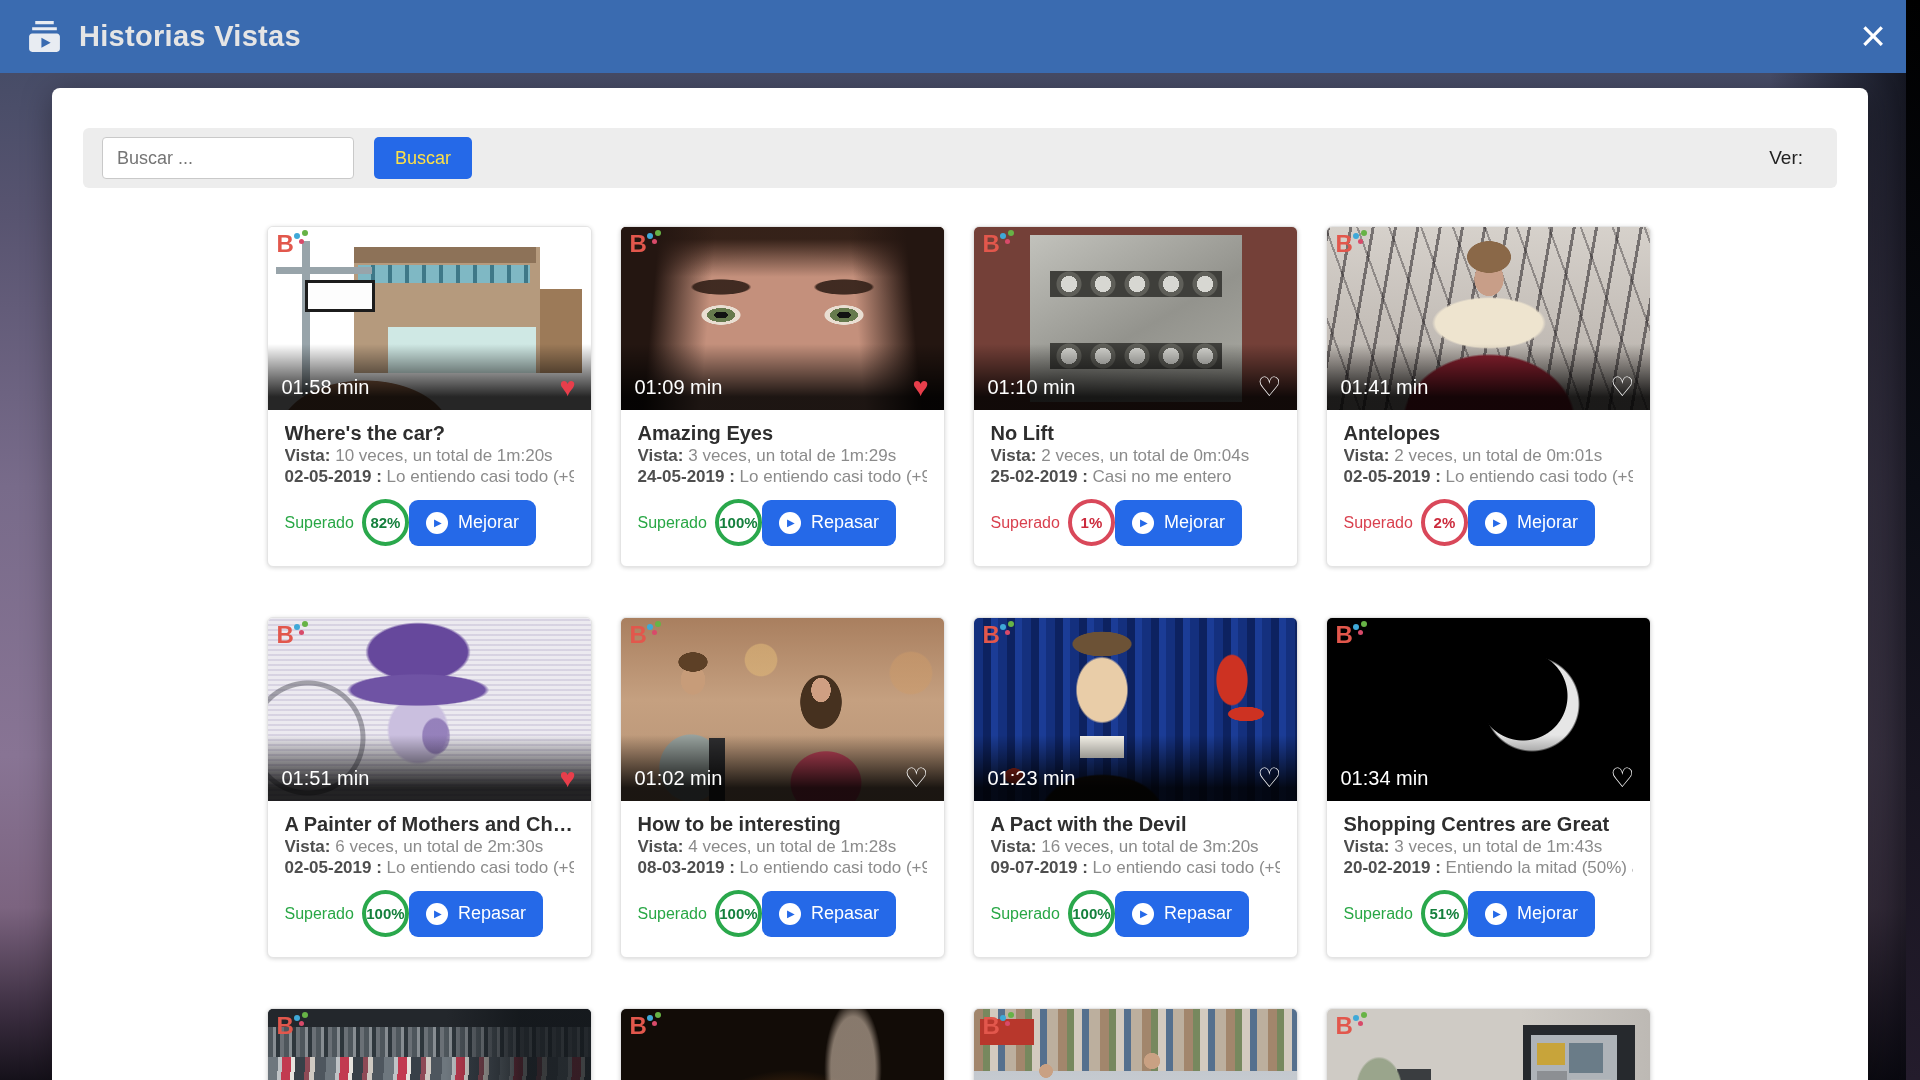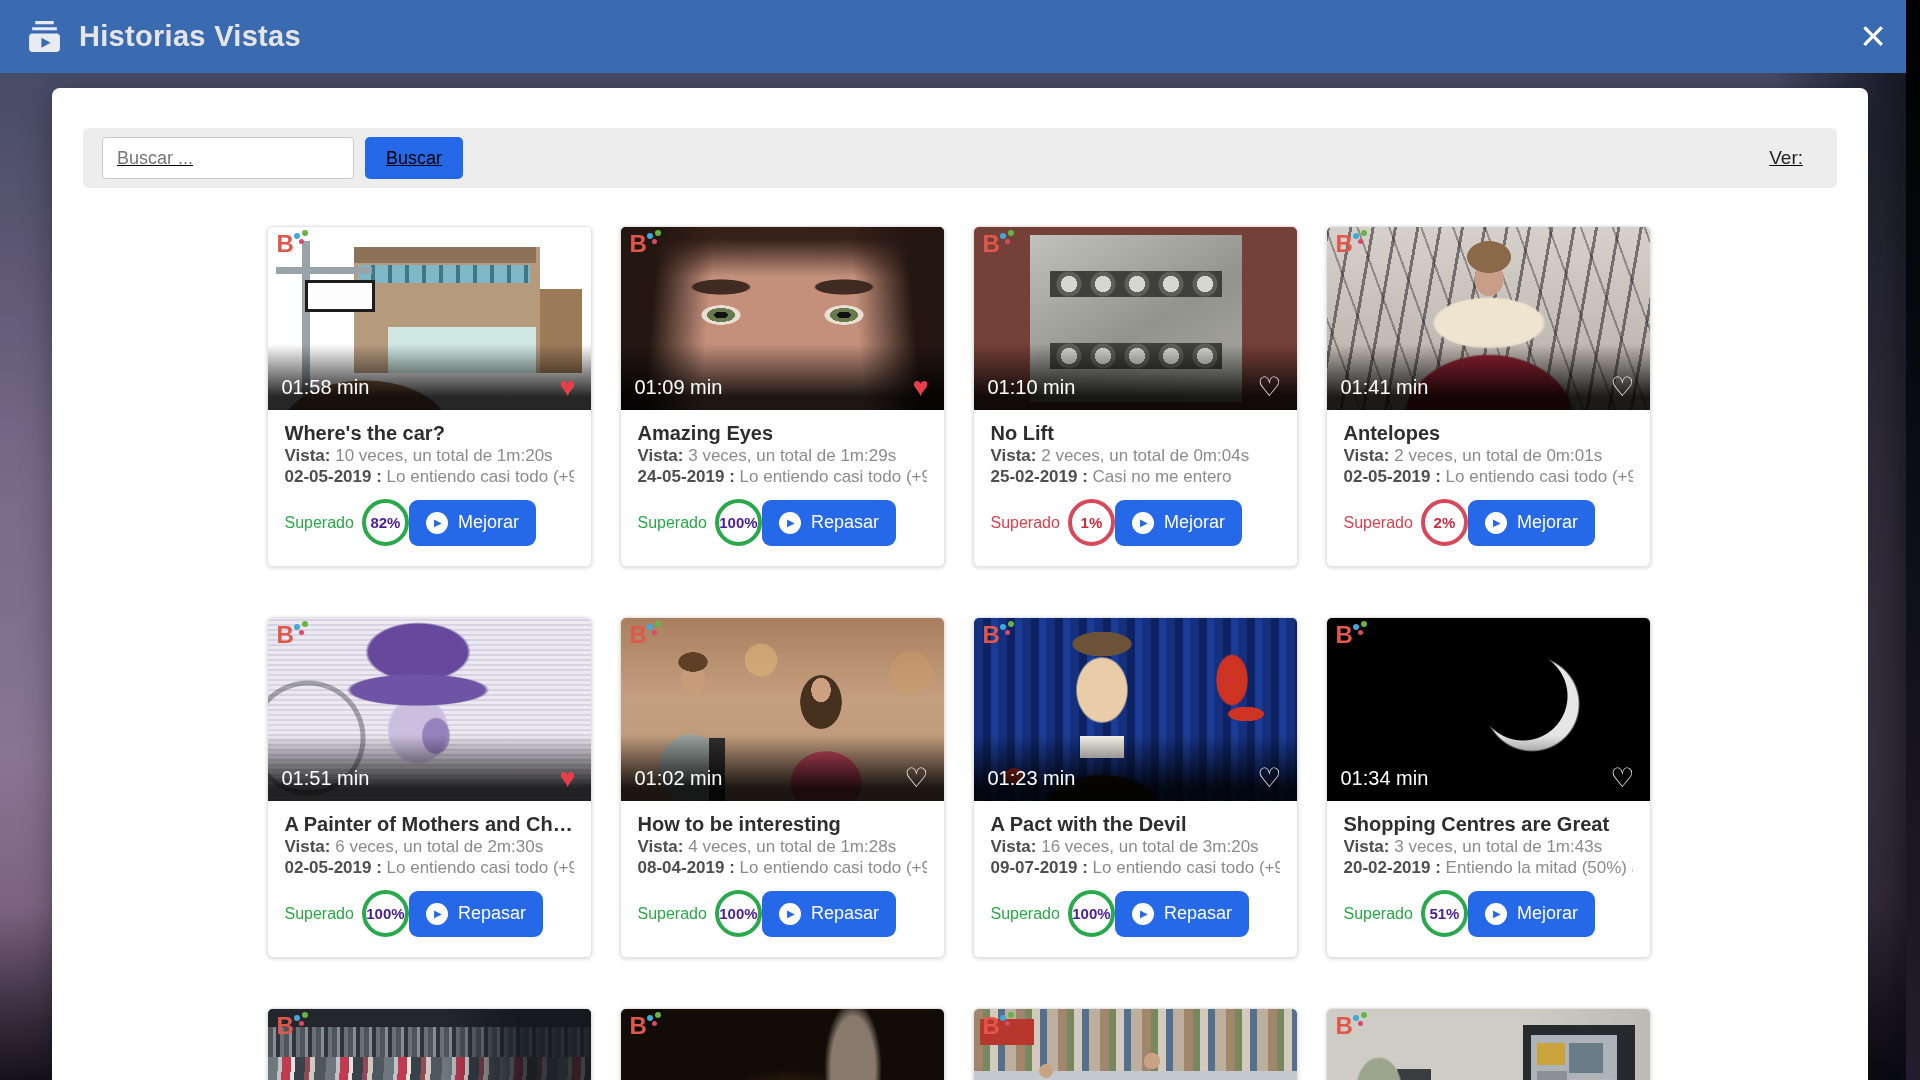--- a/index.html
+++ b/index.html
@@ -21,26 +21,26 @@
   .topbar h1{font-size:29px;font-weight:bold;color:#e5e5e5;letter-spacing:.3px;}
   .close-btn{position:absolute;right:34px;top:14px;background:none;border:none;color:#fff;
     font-size:44px;line-height:1;font-weight:300;cursor:pointer;}
 
   
   .panel{position:absolute;left:52px;top:88px;width:1816px;height:992px;background:#fff;
     border-radius:8px 8px 0 0;box-shadow:0 6px 30px rgba(0,0,0,.35);overflow:hidden;z-index:5;}
 
   
   .toolbar{margin:40px 31px 0;height:60px;background:#ededed;border-radius:6px;
-    display:flex;align-items:center;padding:8px 19px;text-decoration:underline;}
+    display:flex;align-items:center;padding:8px 19px;}
   .search-input{width:252px;height:42px;border:1px solid #c9c9c9;border-radius:4px;
     padding:0 14px;font-size:18px;color:#333;background:#fff;font-family:inherit;}
   .search-input::placeholder{color:#757575;}
-  .search-btn{margin-left:11px;height:42px;padding:0 21px;background:var(--accent-blue,#2569e8);
-    color:#000000;border:none;border-radius:5px;font-size:18px;cursor:pointer;font-family:inherit;}
+  .search-btn{margin-left:20px;height:42px;padding:0 21px;background:var(--accent-blue,#2569e8);
+    color:#fde047;border:none;border-radius:5px;font-size:18px;cursor:pointer;font-family:inherit;}
   .tb-spacer{flex:1;}
   .view-label{font-size:19px;color:#222;margin-right:15px;}
   .select{width:368px;height:42px;background:#fff;border:1px solid #b5b5b5;border-radius:4px;
     display:flex;align-items:center;padding-left:16px;font-size:19px;color:#333;
     position:relative;cursor:pointer;}
   .select-caret{position:absolute;right:5px;top:5px;width:26px;height:30px;background:#e6e6e6;
     border-radius:4px;display:flex;align-items:center;justify-content:center;
     font-size:13px;color:#555;}
 
   
@@ -70,21 +70,21 @@
   .card-title{font-size:20px;font-weight:bold;color:#2e2e2e;white-space:nowrap;
     overflow:hidden;text-overflow:ellipsis;}
   .meta{margin-top:1px;font-size:17px;color:#8b8b8b;white-space:nowrap;overflow:hidden;}
   .meta .b{font-weight:bold;color:#4e4e4e;}
   .card-foot{margin-top:12px;display:flex;align-items:center;}
   .score{display:flex;align-items:center;gap:8px;}
   .score-label{font-size:16px;}
   .score-circle{width:47px;height:47px;border:4px solid;border-radius:50%;
     display:flex;align-items:center;justify-content:center;font-size:15px;font-weight:bold;}
   .score.success .score-label{color:#28a745;}
-  .score.success .score-circle{border-color:var(--success-green,#2aa84c);color:#4c1d95;}
+  .score.success .score-circle{border-color:var(--success-green,#2aa84c);color:#15803d;}
   .score.danger .score-label{color:#d9404e;}
   .score.danger .score-circle{border-color:var(--danger-red,#d9485a);color:#cc2b3d;}
   .action-btn{display:flex;align-items:center;gap:10px;background:var(--accent-blue,#2569e8);
     color:#fff;border:none;border-radius:9px;padding:0 17px;height:46px;font-size:18px;
     cursor:pointer;font-family:inherit;}
   .play-ico{width:22px;height:22px;background:#fff;color:var(--accent-blue,#2569e8);
     border-radius:50%;display:flex;align-items:center;justify-content:center;
     font-size:10px;padding-left:2px;}
 
   
@@ -345,21 +345,21 @@
     <div class="thumb thumb-street-couple">
       <span class="wm"><b>B</b><i class="d1"></i><i class="d2"></i><i class="d3"></i></span>
       <div class="thumb-overlay">
         <span class="duration">01:02 min</span>
         <span class="heart plain">♡</span>
       </div>
     </div>
     <div class="card-body">
       <h3 class="card-title">How to be interesting</h3>
       <p class="meta"><span class="b">Vista:</span> <span>4 veces, un total de 1m:28s</span></p>
-      <p class="meta"><span class="b">08-04-2019 :</span> <span>Lo entiendo casi todo (+90%)</span></p>
+      <p class="meta"><span class="b">08-03-2019 :</span> <span>Lo entiendo casi todo (+90%)</span></p>
       <div class="card-foot">
         <div class="score success">
           <span class="score-label">Superado</span>
           <span class="score-circle">100%</span>
         </div>
         <button class="action-btn">
           <span class="play-ico">▶</span>
           <span>Repasar</span>
         </button>
       </div>

